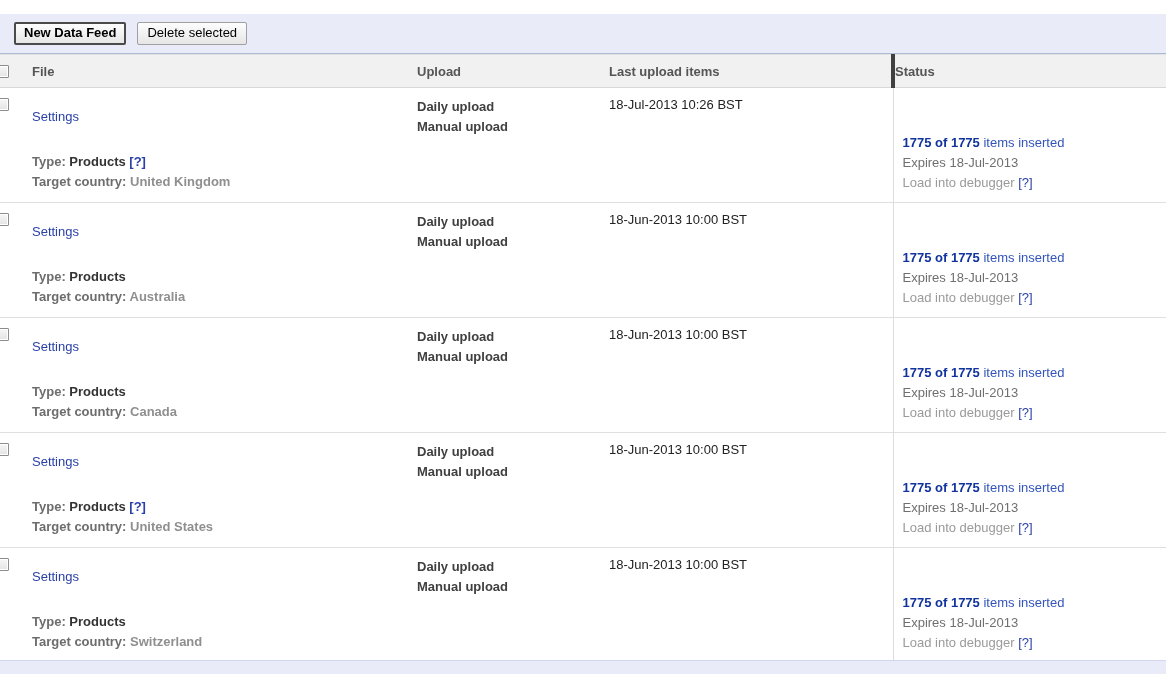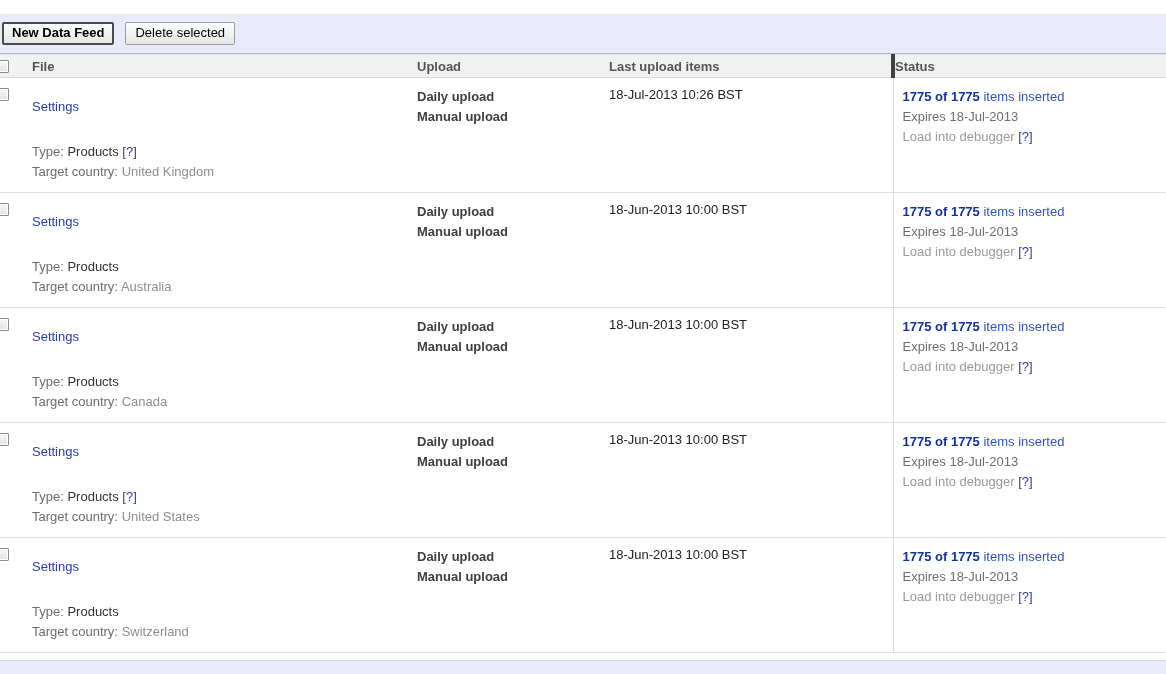--- a/index.html
+++ b/index.html
@@ -15,21 +15,21 @@
   
   .top-strip { height: 14px; background: #ffffff; }
 
   
   .toolbar {
     height: 40px;
     background: #e9ecf8;
     border-bottom: 1px solid #a9bcd4;
     display: flex;
     align-items: center;
-    padding-left: 4px;
+    padding-left: 16px;
   }
   .btn {
     font-family: "Liberation Sans", sans-serif;
     font-size: 13px;
     color: #000000;
     background: linear-gradient(to bottom, #fdfdfd 0%, #f2f2f2 50%, #e6e6e6 100%);
     border: 1px solid #a0a0a0;
     border-radius: 2px;
     padding: 3px 9px 4px 9px;
     margin-right: 11px;
@@ -58,21 +58,21 @@
   table.feeds col.c-status { width: 273px; }
 
   thead th {
     background: #f1f1f1;
     border-bottom: 1px solid #d8d8d8;
     border-top: 1px solid #e2e2e2;
     font-size: 13px;
     font-weight: bold;
     color: #555555;
     text-align: left;
-    height: 23px;
+    height: 33px;
     padding: 0 0 0 0;
     vertical-align: middle;
   }
   thead th.h-file   { padding-left: 5px; }
   thead th.h-status { border-left: 4px solid #404040; }
 
   tbody td {
     border-bottom: 1px solid #dfdfdf;
     vertical-align: top;
     padding: 0;
@@ -96,21 +96,21 @@
   
   .file-cell { padding: 8px 0 0 5px; position: relative; height: 100%; }
   .settings-link {
     display: inline-block;
     margin-top: 13px;
     color: #2a41a8;
     font-size: 13px;
     text-decoration: none;
     cursor: pointer;
   }
-  .meta { margin-top: 28px; line-height: 20px; }
+  .meta { margin-top: 28px; line-height: 20px; font-weight: bold; }
   .meta .m-line { font-size: 13px; }
   .m-key   { color: #6d6d6d; }
   .m-type  { color: #333333; }
   .m-dim   { color: #8f8f8f; }
   .qlink   { color: #2a41a8; text-decoration: none; cursor: pointer; }
 
   
   .upload-cell { padding-top: 9px; line-height: 20px; }
   .upload-cell a {
     display: block;
@@ -118,21 +118,21 @@
     font-size: 13px;
     text-decoration: none;
     cursor: pointer;
     font-weight: bold;
   }
 
   
   .date-cell { padding-top: 9px; font-size: 13px; color: #222222; }
 
   
-  .status-cell { padding-top: 9px; line-height: 20px; }
+  .status-cell { padding-top: 9px; line-height: 20px; margin-top: 36px; }
   .st-line1 { font-size: 13px; color: #3355bb; }
   .st-count { font-weight: bold; color: #11339e; }
   .st-line2 { font-size: 13px; color: #6f6f6f; }
   .st-line3 { font-size: 13px; color: #9a9a9a; }
 
   
   .bottom-bar {
     position: absolute;
     left: 0; bottom: 0;
     width: 1166px; height: 14px;

